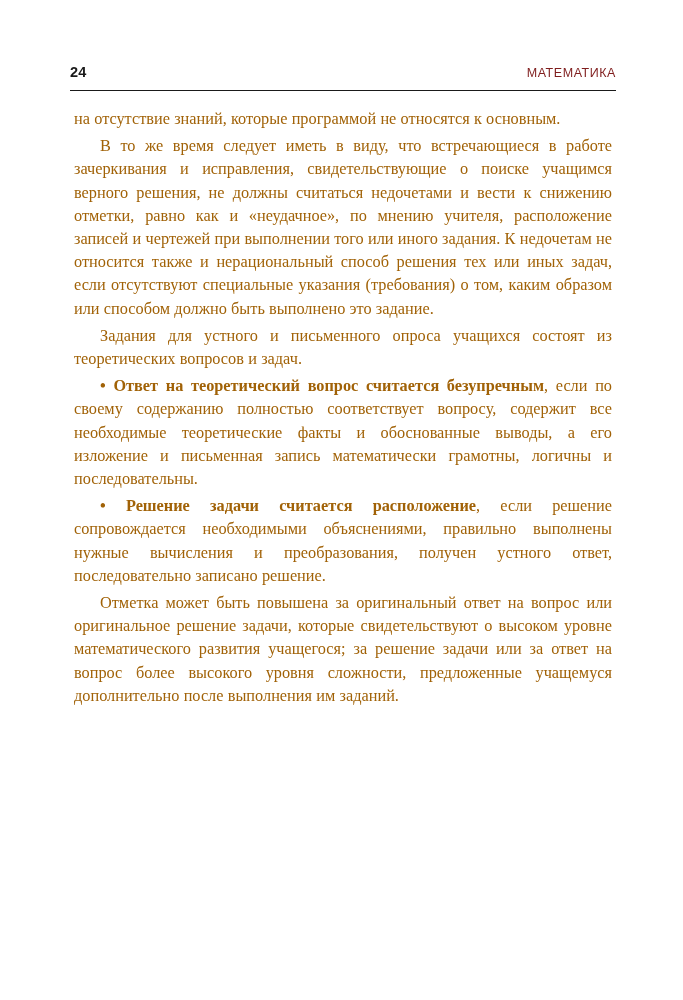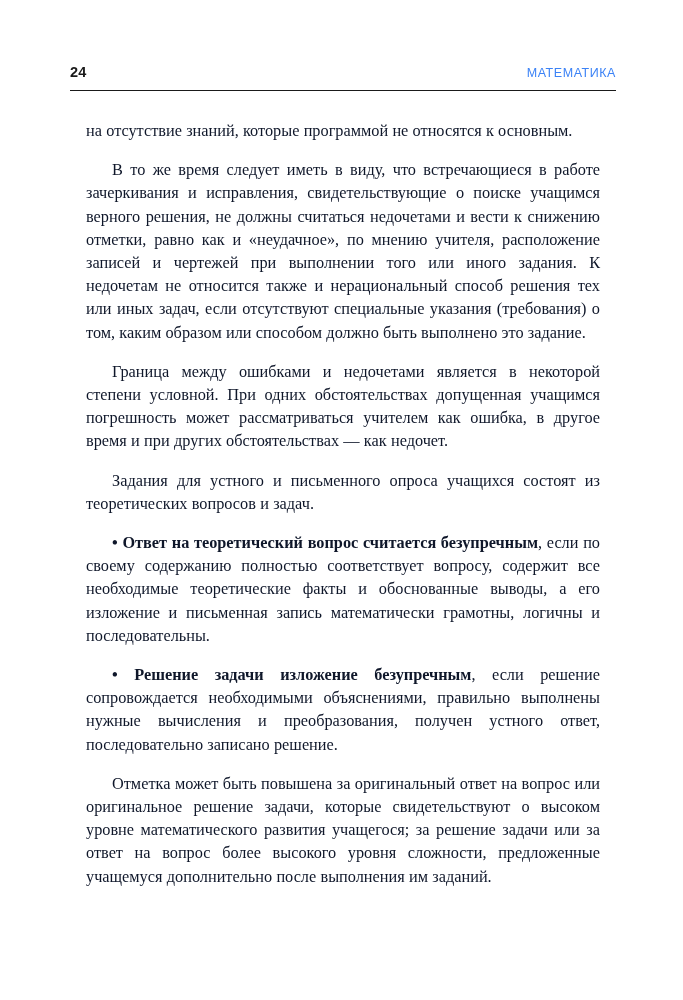--- a/index.html
+++ b/index.html
@@ -35,46 +35,46 @@
     font-family: "Liberation Sans", "DejaVu Sans", sans-serif;
     font-size: 14.5px;
     font-weight: bold;
     color: #1a1a1a;
     letter-spacing: 0.1px;
   }
   .running-head {
     font-family: "Liberation Sans", "DejaVu Sans", sans-serif;
     font-size: 12.5px;
     font-weight: normal;
-    color: #3b82f6;
+    color: #7f1d1d;
     letter-spacing: 0.55px;
   }
   .header-rule {
     position: absolute;
     left: 70px;
     top: 90px;
     width: 546px;
     height: 1.3px;
     background: #1a1a1a;
   }
   .text-column {
     position: absolute;
     left: 70px;
     top: 103px;
     width: 546px;
   }
   p.para {
-    margin: 16px;
+    margin: 4px;
     padding: 0;
     font-size: 16.3px;
     line-height: 23.2px;
     text-align: justify;
     text-justify: inter-word;
     text-indent: 26px;
-    color: #0f172a;
+    color: #a16207;
     -webkit-hyphens: none;
     hyphens: none;
     word-spacing: 0.2px;
   }
   p.para.no-indent {
     text-indent: 0;
   }
   p.para.bullet {
     text-indent: 26px;
   }
@@ -97,26 +97,25 @@
 
   <div class="header-rule"></div>
 
   <div class="text-column">
 
     <p class="para no-indent">на отсутствие знаний, которые программой не относятся к основным.</p>
 
 
     <p class="para">В то же время следует иметь в виду, что встречающиеся в работе зачеркивания и исправления, свидетельствующие о поиске учащимся верного решения, не должны считаться недочетами и вести к снижению отметки, равно как и «неудачное», по мнению учителя, расположение записей и чертежей при выполнении того или иного задания. К недочетам не относится также и нерациональный способ решения тех или иных задач, если отсутствуют специальные указания (требования) о том, каким образом или способом должно быть выполнено это задание.</p>
 
-    <p class="para">Граница между ошибками и недочетами является в некоторой степени условной. При одних обстоятельствах допущенная учащимся погрешность может рассматриваться учителем как ошибка, в другое время и при других обстоятельствах — как недочет.</p>
 
     <p class="para">Задания для устного и письменного опроса учащихся состоят из теоретических вопросов и задач.</p>
 
     <p class="para bullet"><span class="bullet-dot">•</span><span>&nbsp;</span><span class="b">Ответ на теоретический вопрос считается безупречным</span><span>, если по своему содержанию полностью соответствует вопросу, содержит все необходимые теоретические факты и обоснованные выводы, а его изложение и письменная запись математически грамотны, логичны и последовательны.</span></p>
 
-    <p class="para bullet"><span class="bullet-dot">•</span><span>&nbsp;</span><span class="b">Решение задачи изложение безупречным</span><span>, если решение сопровождается необходимыми объяснениями, правильно выполнены нужные вычисления и преобразования, получен устного ответ, последовательно записано решение.</span></p>
+    <p class="para bullet"><span class="bullet-dot">•</span><span>&nbsp;</span><span class="b">Решение задачи считается расположение</span><span>, если решение сопровождается необходимыми объяснениями, правильно выполнены нужные вычисления и преобразования, получен устного ответ, последовательно записано решение.</span></p>
 
 
     <p class="para">Отметка может быть повышена за оригинальный ответ на вопрос или оригинальное решение задачи, которые свидетельствуют о высоком уровне математического развития учащегося; за решение задачи или за ответ на вопрос более высокого уровня сложности, предложенные учащемуся дополнительно после выполнения им заданий.</p>
 
   </div>
 
 </div>
 
 </body></html>

